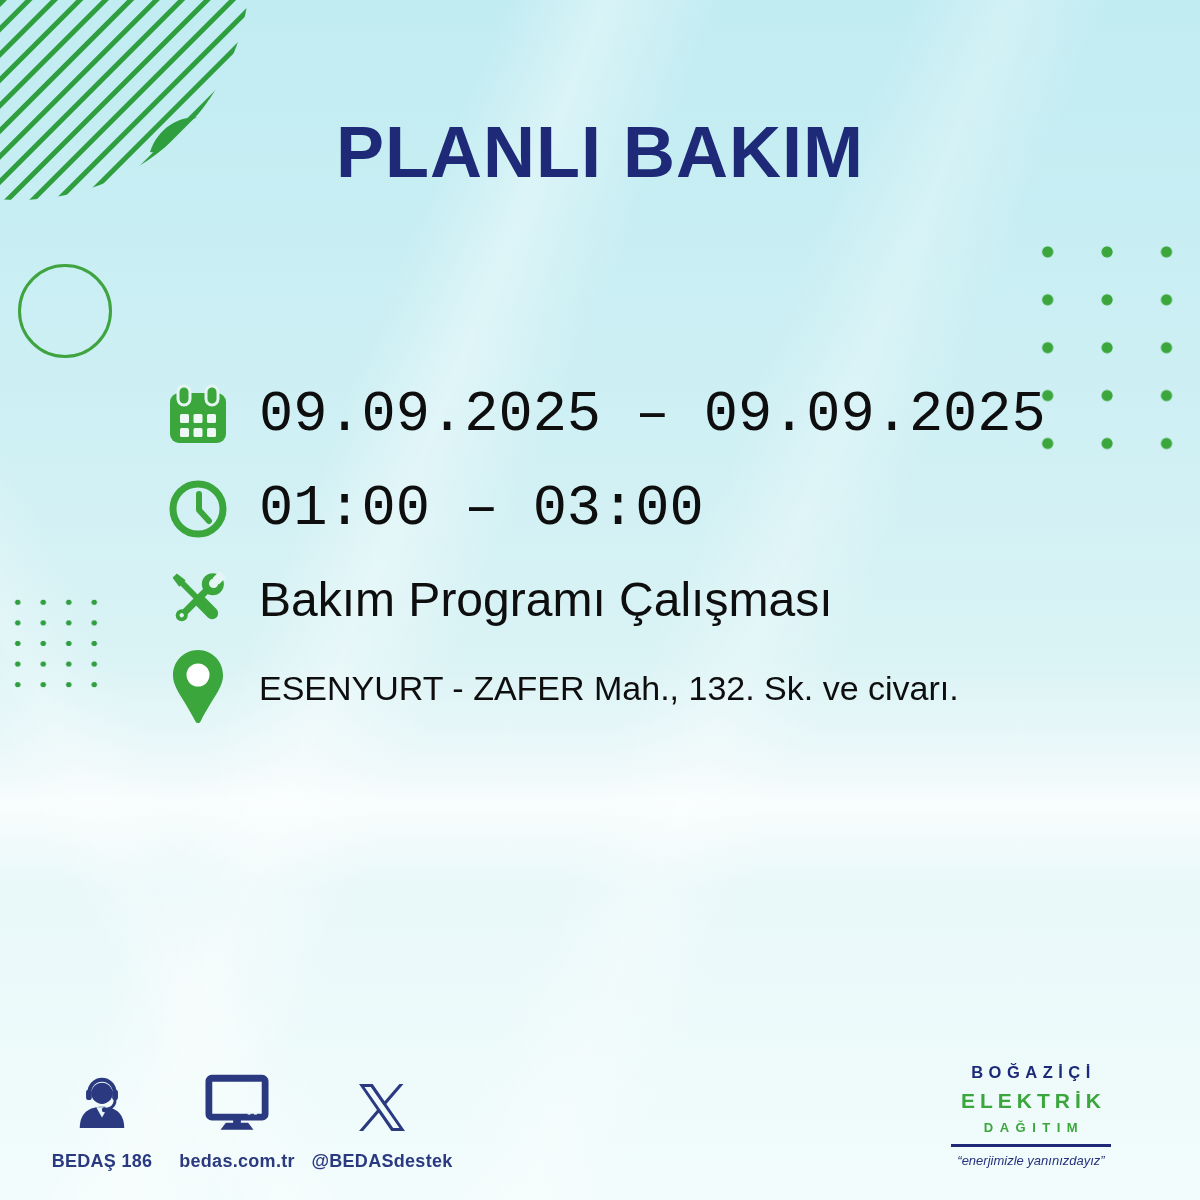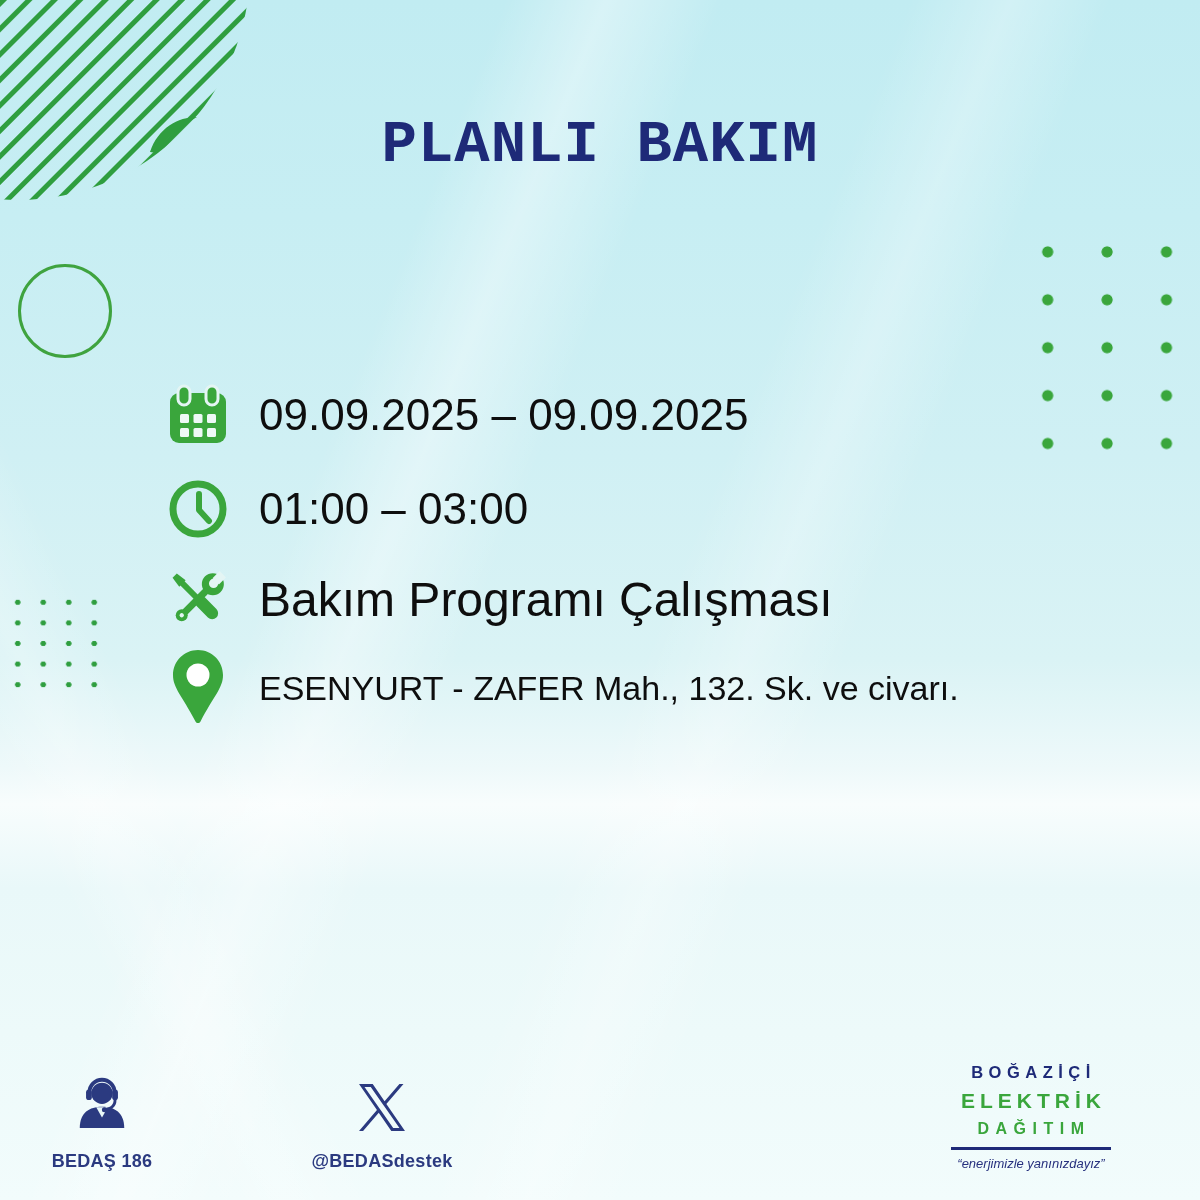--- a/index.html
+++ b/index.html
@@ -34,48 +34,48 @@
     border:3px solid #3fa33f;border-radius:50%;}
   .dots-left{position:absolute;left:5px;top:592px;width:104px;height:104px;
     background-image:radial-gradient(circle,#2f9e3f 2.4px,rgba(0,0,0,0) 3px);
     background-size:25.5px 20.6px;}
   .dots-right{position:absolute;left:1018px;top:228px;width:179px;height:241px;
     background-image:radial-gradient(circle,#3aa63c 5.2px,rgba(0,0,0,0) 5.9px);
     background-size:59.4px 47.9px;}
 
   
   .title-block{position:absolute;left:0;top:116px;width:100%;text-align:center;color:var(--navy);}
-  .title-line1{font-size:59px;font-weight:700;letter-spacing:1px;line-height:1;font-family:Liberation Mono, monospace;}
+  .title-line1{font-size:72px;font-weight:700;letter-spacing:1px;line-height:1;}
   .title-line2{font-size:66px;font-weight:400;letter-spacing:2px;line-height:1;margin-top:17px;color:#27317e;}
 
   
   .row{position:absolute;left:157px;display:flex;align-items:center;}
   .row .icon-cell{width:82px;display:flex;align-items:center;justify-content:center;flex:0 0 82px;}
   .row .row-text{margin-left:20px;color:var(--ink);white-space:nowrap;}
   .row-date{top:383px;height:64px;}
   .row-time{top:477px;height:64px;}
   .row-work{top:561px;height:76px;}
   .row-loc{top:646px;height:84px;}
-  .row-date .row-text,.row-time .row-text{font-size:44px;letter-spacing:0;}
+  .row-date .row-text,.row-time .row-text{font-size:57px;letter-spacing:0;font-family:Liberation Mono, monospace;}
   .row-work .row-text{font-size:48px;}
   .row-loc .row-text{font-size:34px;letter-spacing:0;}
 
   
   .contact{position:absolute;top:1070px;height:102px;display:flex;flex-direction:column;
     align-items:center;justify-content:flex-end;gap:16px;}
   .contact-1{left:38px;width:128px;}
   .contact-2{left:173px;width:128px;}
   .contact-3{left:318px;width:128px;}
   .contact-label{font-size:18px;font-weight:700;color:var(--navy-soft);letter-spacing:.3px;white-space:nowrap;}
 
   
   .brand{position:absolute;left:948px;top:1063px;width:166px;text-align:center;}
   .brand-l1{font-size:16.5px;font-weight:700;color:var(--navy);letter-spacing:5.5px;margin-left:5px;}
   .brand-l2{font-size:21px;font-weight:700;color:var(--green);letter-spacing:5px;margin-top:7px;margin-left:5px;}
-  .brand-l3{font-size:16px;font-weight:700;color:var(--green);letter-spacing:6.5px;margin-top:7px;margin-left:6px;}
+  .brand-l3{font-size:13px;font-weight:700;color:var(--green);letter-spacing:6.5px;margin-top:7px;margin-left:6px;}
   .brand-divider{height:2.5px;background:var(--navy);margin:9px 3px 6px;}
   .brand-slogan{font-size:13px;font-style:italic;color:#27317e;white-space:nowrap;}
 </style>
 </head>
 <body>
 
 <div class="canvas">
   <div class="bg-streaks"></div>
 
   <svg class="decor-stripes" width="250" height="205" viewBox="0 0 250 205">
@@ -170,20 +170,32 @@
         <path d="M19 20 a13 13 0 0 1 26 0" fill="none" stroke="var(--navy-soft)" stroke-width="4"></path>
         <rect x="15.5" y="17" width="6" height="11" rx="3" fill="var(--navy-soft)"></rect>
         <rect x="42.5" y="17" width="6" height="11" rx="3" fill="var(--navy-soft)"></rect>
         <path d="M45.5 28 c0 7 -6 10 -11 10" fill="none" stroke="var(--navy-soft)" stroke-width="3" stroke-linecap="round"></path>
         <circle cx="34.5" cy="38" r="2.6" fill="var(--navy-soft)"></circle>
       </svg>
     </span>
     <span class="contact-label">BEDAŞ 186</span>
   </div>
 
+  <div class="contact contact-2">
+    <span>
+      <svg width="64" height="57" viewBox="0 0 66 58">
+        <rect x="4" y="4" width="58" height="40" rx="3" fill="none" stroke="var(--navy-soft)" stroke-width="7"></rect>
+        <rect x="44" y="38.5" width="3" height="3" fill="#e8f7f7"></rect>
+        <rect x="50.5" y="38.5" width="3" height="3" fill="#e8f7f7"></rect>
+        <rect x="29" y="45" width="8" height="6" fill="var(--navy-soft)"></rect>
+        <path d="M16 57 L50 57 L44.5 50 L21.5 50 Z" fill="var(--navy-soft)"></path>
+      </svg>
+    </span>
+    <span class="contact-label">bedas.com.tr</span>
+  </div>
 
   <div class="contact contact-3">
     <span>
       <svg width="46" height="47" viewBox="0 0 1200 1227">
         <path fill="var(--navy-soft)" d="M714.163 519.284 L1160.89 0 H1055.03 L667.137 450.887 L357.328 0 H0 L468.492 681.821 L0 1226.37 H105.866 L515.491 750.218 L842.672 1226.37 H1200 L714.163 519.284 Z M569.165 687.828 L521.697 619.934 L144.011 79.6944 H306.615 L611.412 515.685 L658.88 583.579 L1055.08 1150.3 H892.476 L569.165 687.828 Z"></path>
       </svg>
     </span>
     <span class="contact-label">@BEDASdestek</span>
   </div>
 

